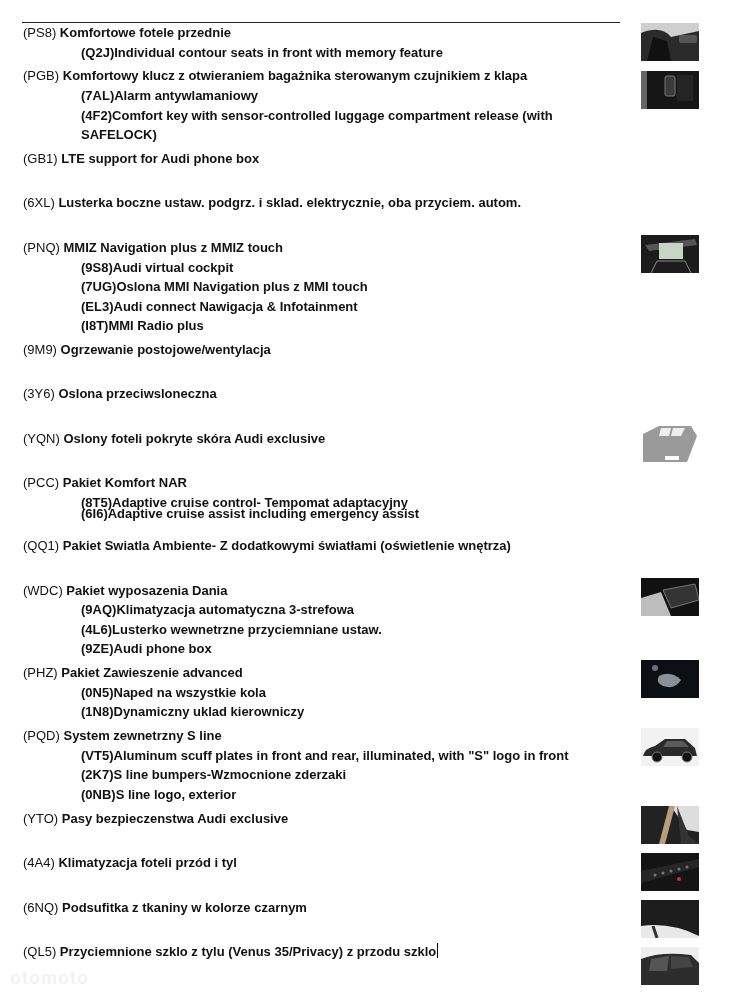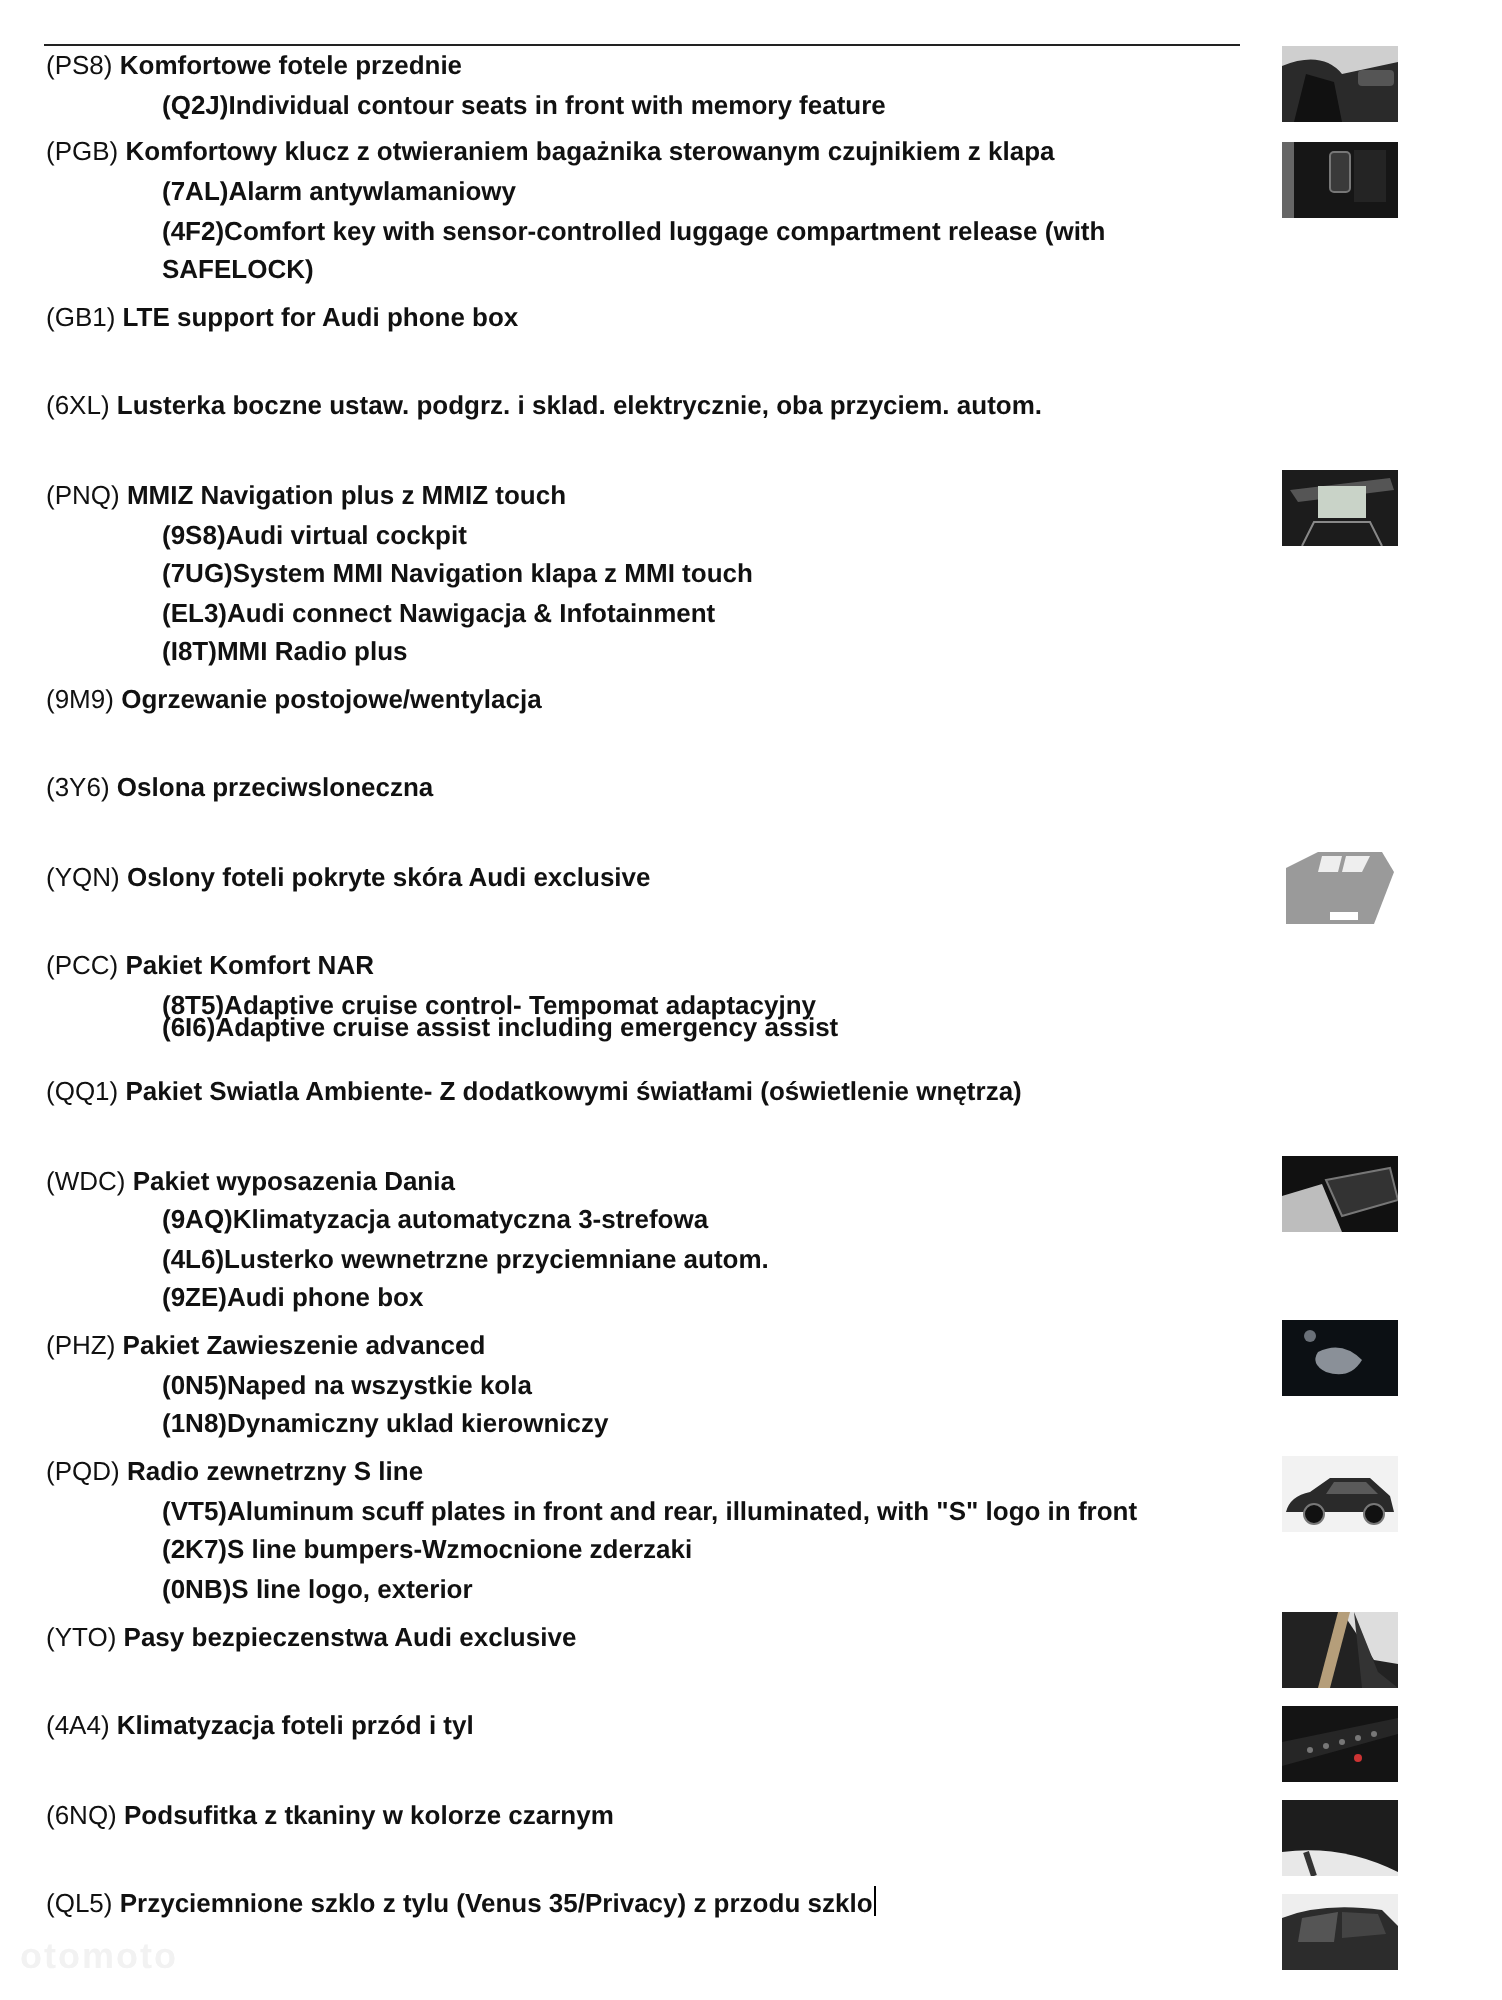--- a/index.html
+++ b/index.html
@@ -42,21 +42,21 @@
 <div class="line" style="top:194px">
   <span class="code">(6XL)</span>
   <span class="title">Lusterka boczne ustaw. podgrz. i sklad. elektrycznie, oba przyciem. autom.</span>
 </div>
 
 <div class="line" style="top:239px">
   <span class="code">(PNQ)</span>
   <span class="title">MMIZ Navigation plus z MMIZ touch</span>
 </div>
 <div class="line sub" style="top:259px">(9S8)Audi virtual cockpit</div>
-<div class="line sub" style="top:278px">(7UG)System MMI Navigation klapa z MMI touch</div>
+<div class="line sub" style="top:278px">(7UG)Oslona MMI Navigation plus z MMI touch</div>
 <div class="line sub" style="top:298px">(EL3)Audi connect Nawigacja &amp; Infotainment</div>
 <div class="line sub" style="top:317px">(I8T)MMI Radio plus</div>
 
 <div class="line" style="top:341px">
   <span class="code">(9M9)</span>
   <span class="title">Ogrzewanie postojowe/wentylacja</span>
 </div>
 
 <div class="line" style="top:385px">
   <span class="code">(3Y6)</span>
@@ -78,33 +78,33 @@
 <div class="line" style="top:537px">
   <span class="code">(QQ1)</span>
   <span class="title">Pakiet Swiatla Ambiente- Z dodatkowymi światłami (oświetlenie wnętrza)</span>
 </div>
 
 <div class="line" style="top:582px">
   <span class="code">(WDC)</span>
   <span class="title">Pakiet wyposazenia Dania</span>
 </div>
 <div class="line sub" style="top:601px">(9AQ)Klimatyzacja automatyczna 3-strefowa</div>
-<div class="line sub" style="top:621px">(4L6)Lusterko wewnetrzne przyciemniane autom.</div>
+<div class="line sub" style="top:621px">(4L6)Lusterko wewnetrzne przyciemniane ustaw.</div>
 <div class="line sub" style="top:640px">(9ZE)Audi phone box</div>
 
 <div class="line" style="top:664px">
   <span class="code">(PHZ)</span>
   <span class="title">Pakiet Zawieszenie advanced</span>
 </div>
 <div class="line sub" style="top:684px">(0N5)Naped na wszystkie kola</div>
 <div class="line sub" style="top:703px">(1N8)Dynamiczny uklad kierowniczy</div>
 
 <div class="line" style="top:727px">
   <span class="code">(PQD)</span>
-  <span class="title">Radio zewnetrzny S line</span>
+  <span class="title">System zewnetrzny S line</span>
 </div>
 <div class="line sub" style="top:747px">(VT5)Aluminum scuff plates in front and rear, illuminated, with "S" logo in front</div>
 <div class="line sub" style="top:766px">(2K7)S line bumpers-Wzmocnione zderzaki</div>
 <div class="line sub" style="top:786px">(0NB)S line logo, exterior</div>
 
 <div class="line" style="top:810px">
   <span class="code">(YTO)</span>
   <span class="title">Pasy bezpieczenstwa Audi exclusive</span>
 </div>
 

